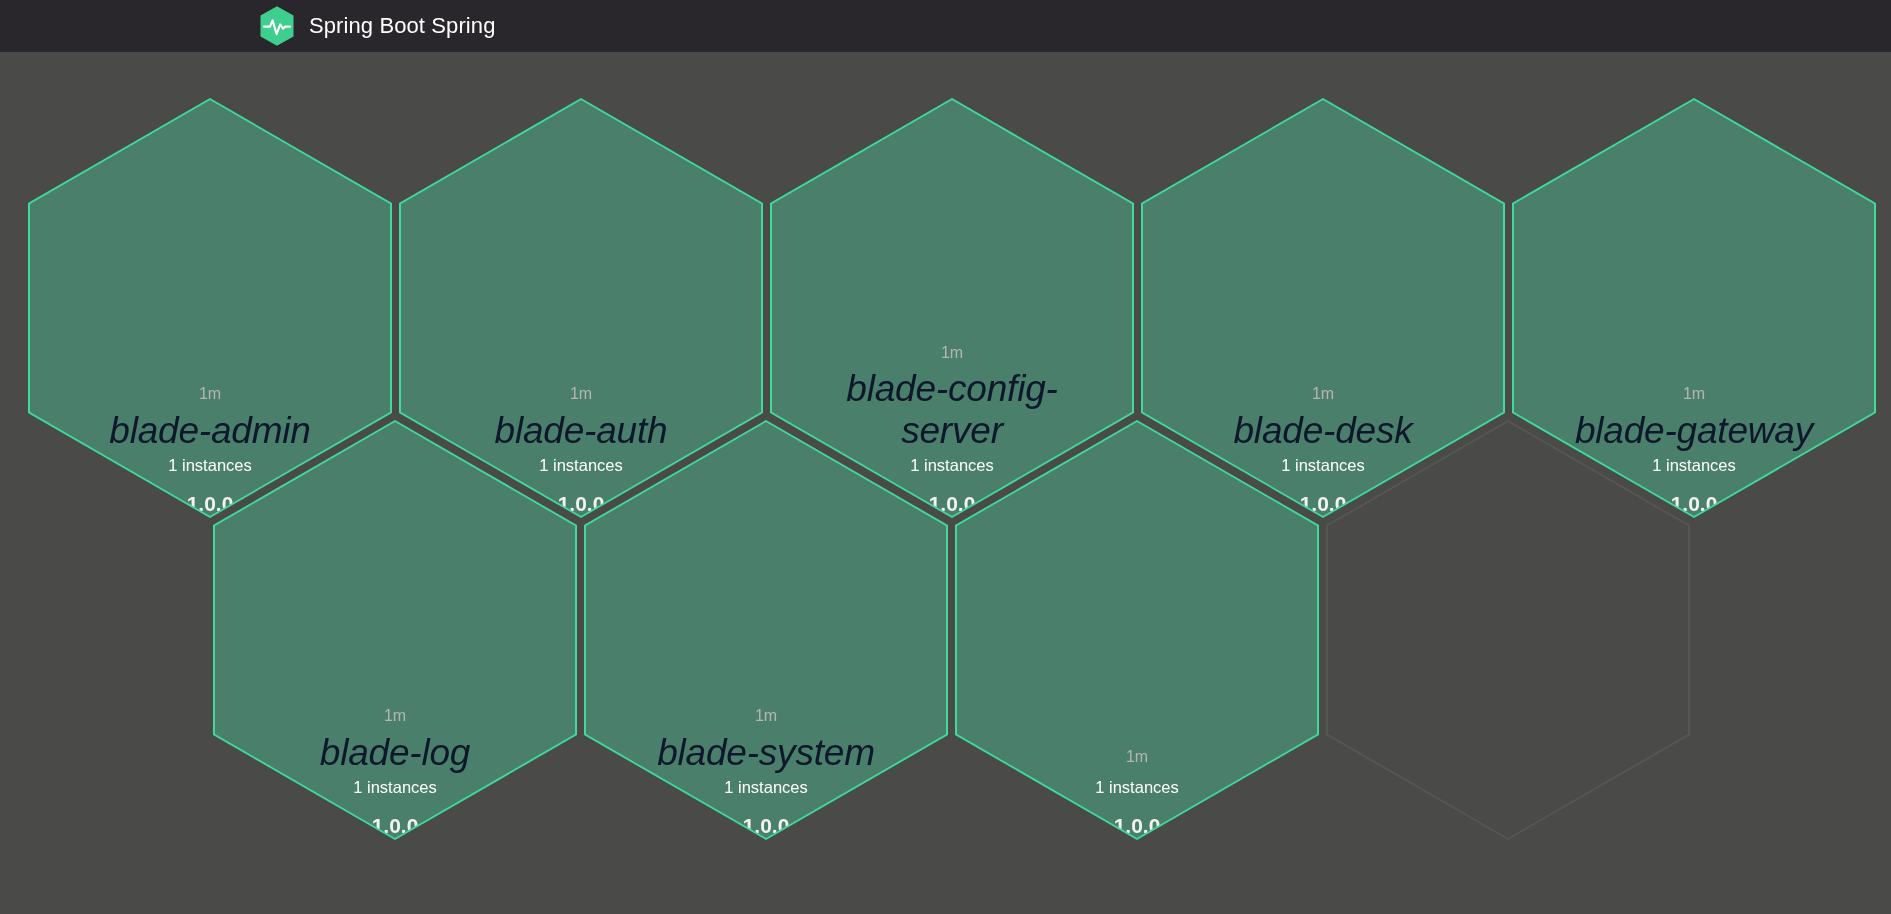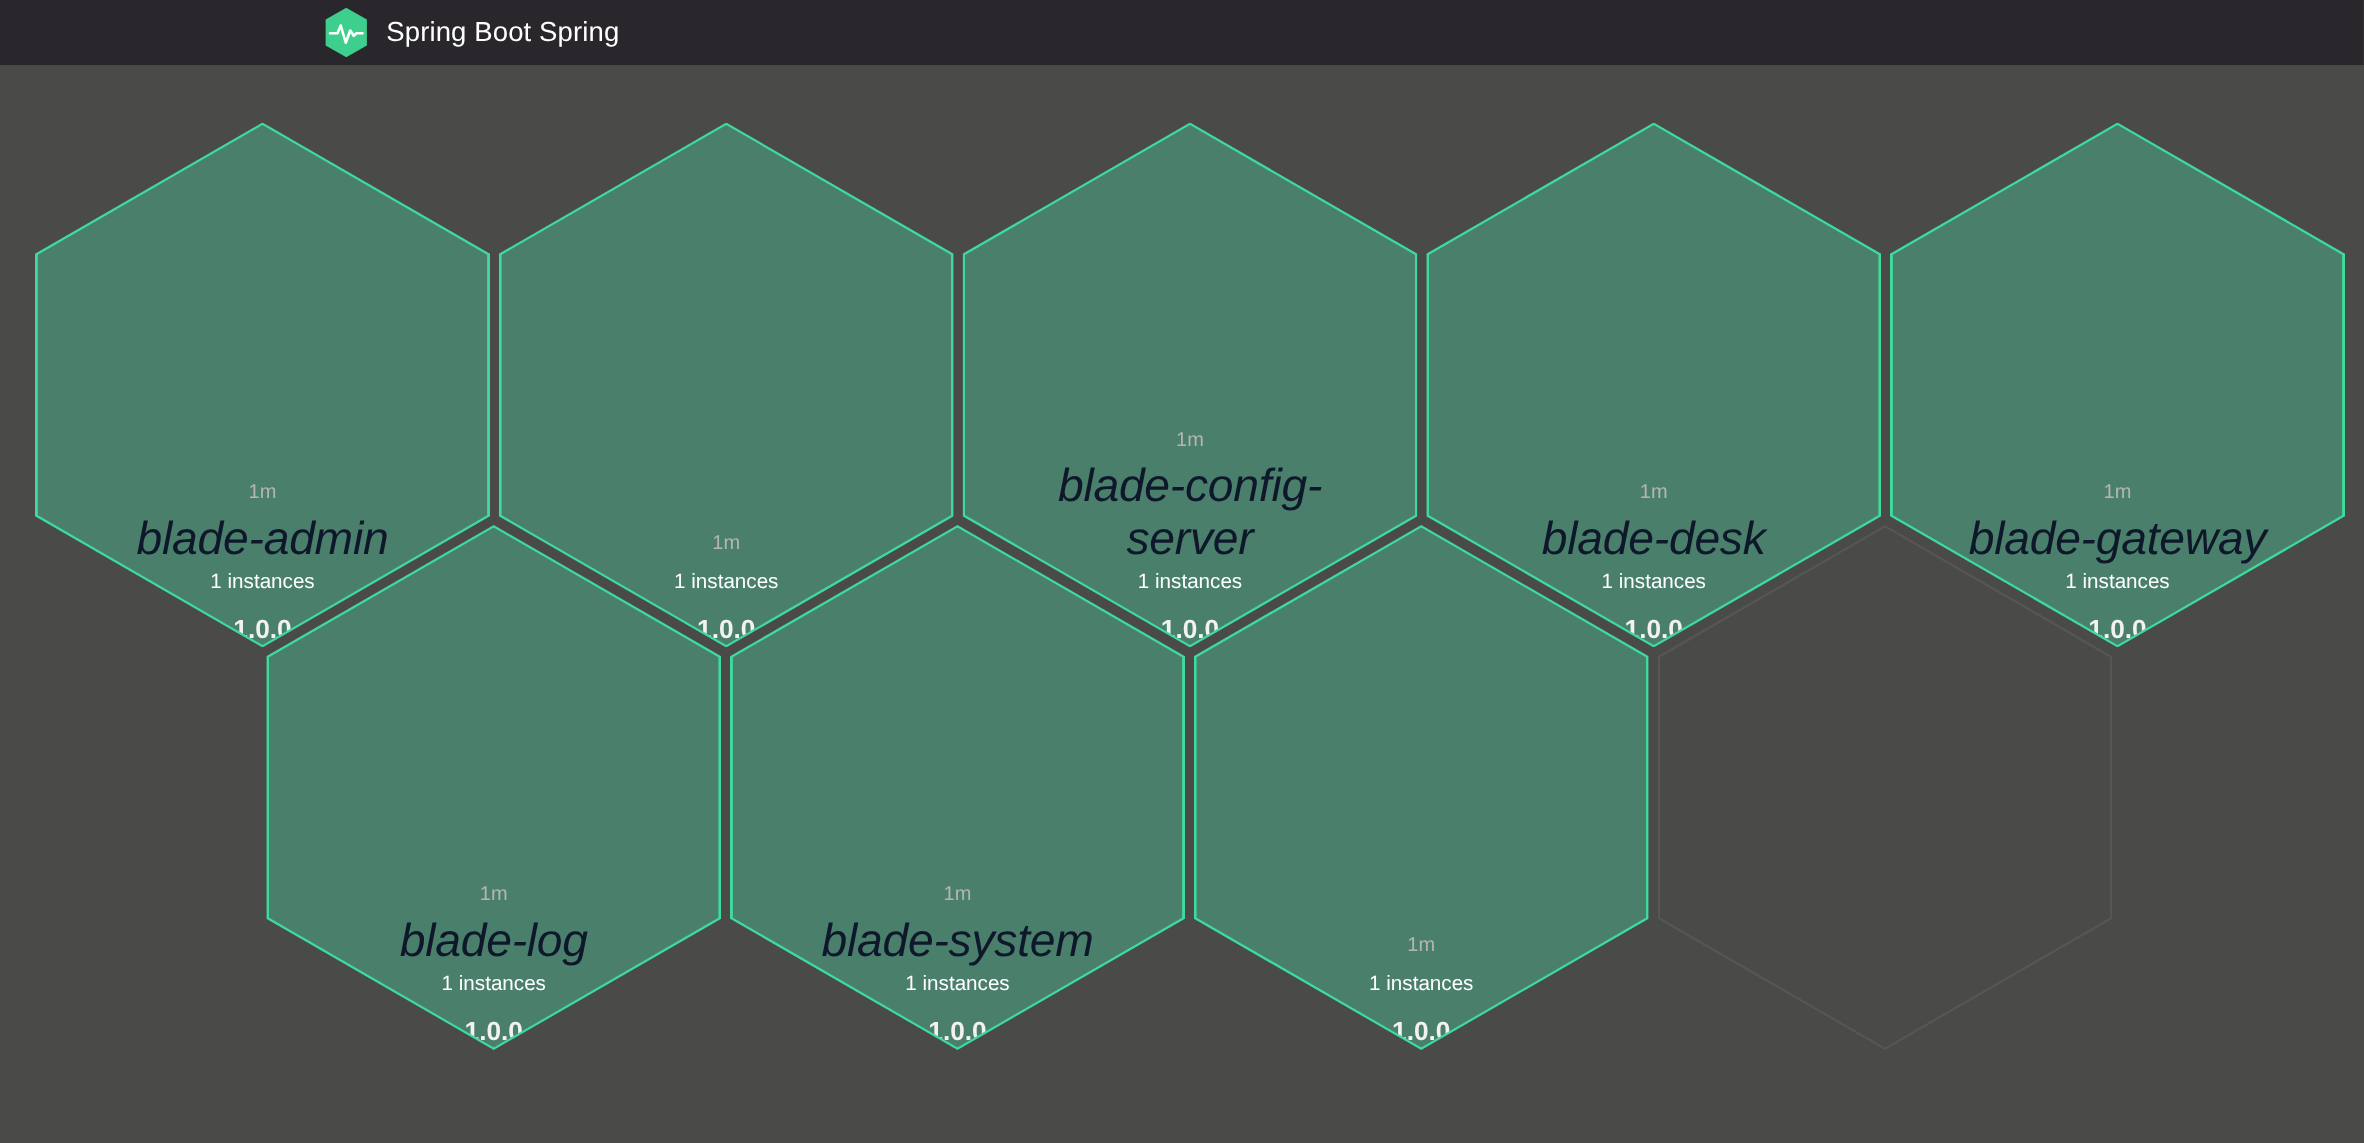--- a/index.html
+++ b/index.html
@@ -109,20 +109,21 @@
       <div class="hex-status">1m</div>
       <div class="hex-name">blade-admin</div>
       <div class="hex-instances">1 instances</div>
       <div class="hex-version">1.0.0</div>
     </div>
   </div>
 
   <div class="hex up" style="left:399px; top:46px;">
     <div class="hex-inner">
       <div class="hex-status">1m</div>
+      <div class="hex-name">blade-auth</div>
       <div class="hex-instances">1 instances</div>
       <div class="hex-version">1.0.0</div>
     </div>
   </div>
 
   <div class="hex up" style="left:770px; top:46px;">
     <div class="hex-inner">
       <div class="hex-status">1m</div>
       <div class="hex-name">blade-config-server</div>
       <div class="hex-instances">1 instances</div>

